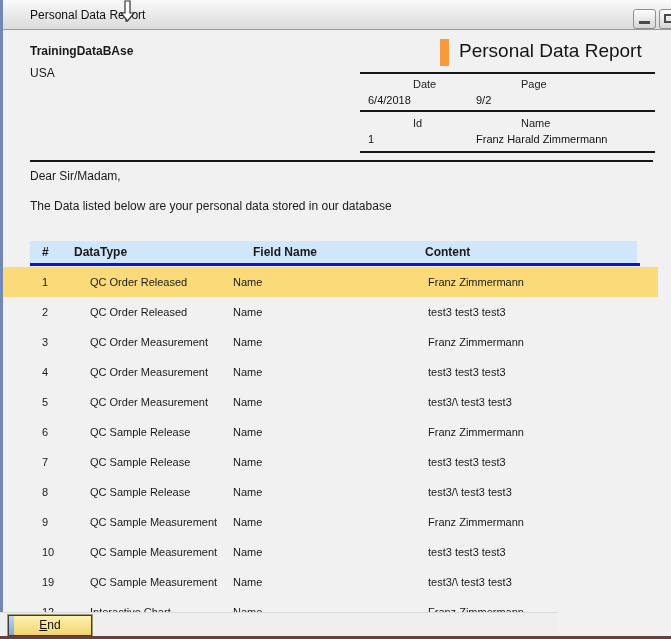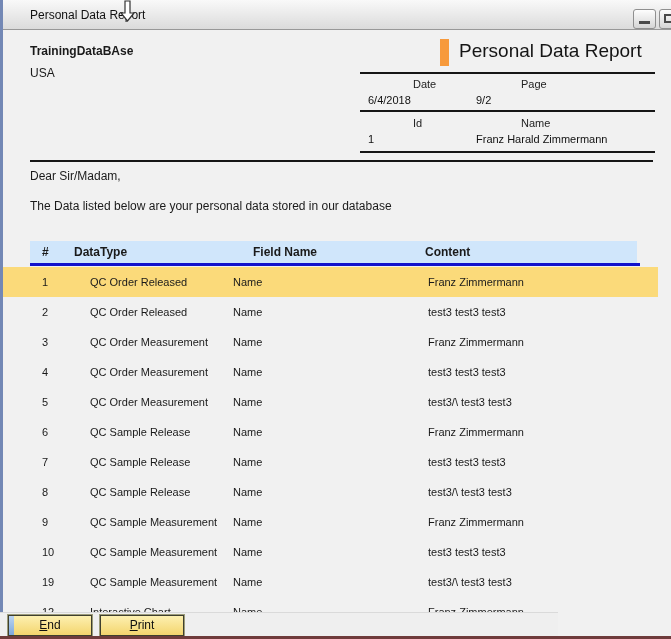--- a/index.html
+++ b/index.html
@@ -182,17 +182,14 @@
     <span class="cell c2">Name</span>
     <span class="cell c3">Franz Zimmermann</span>
   </div>
 </div>
 
 <div class="bottombar">
   <button class="cmd-btn btn-end">
     <span class="focus-sliver"></span>
     <span class="u">E</span><span>nd</span>
   </button>
-  <button class="cmd-btn btn-print">
-    <span class="u">P</span><span>rint</span>
-  </button>
 </div>
 <div class="edge-bottom"></div>
 
 </body></html>

